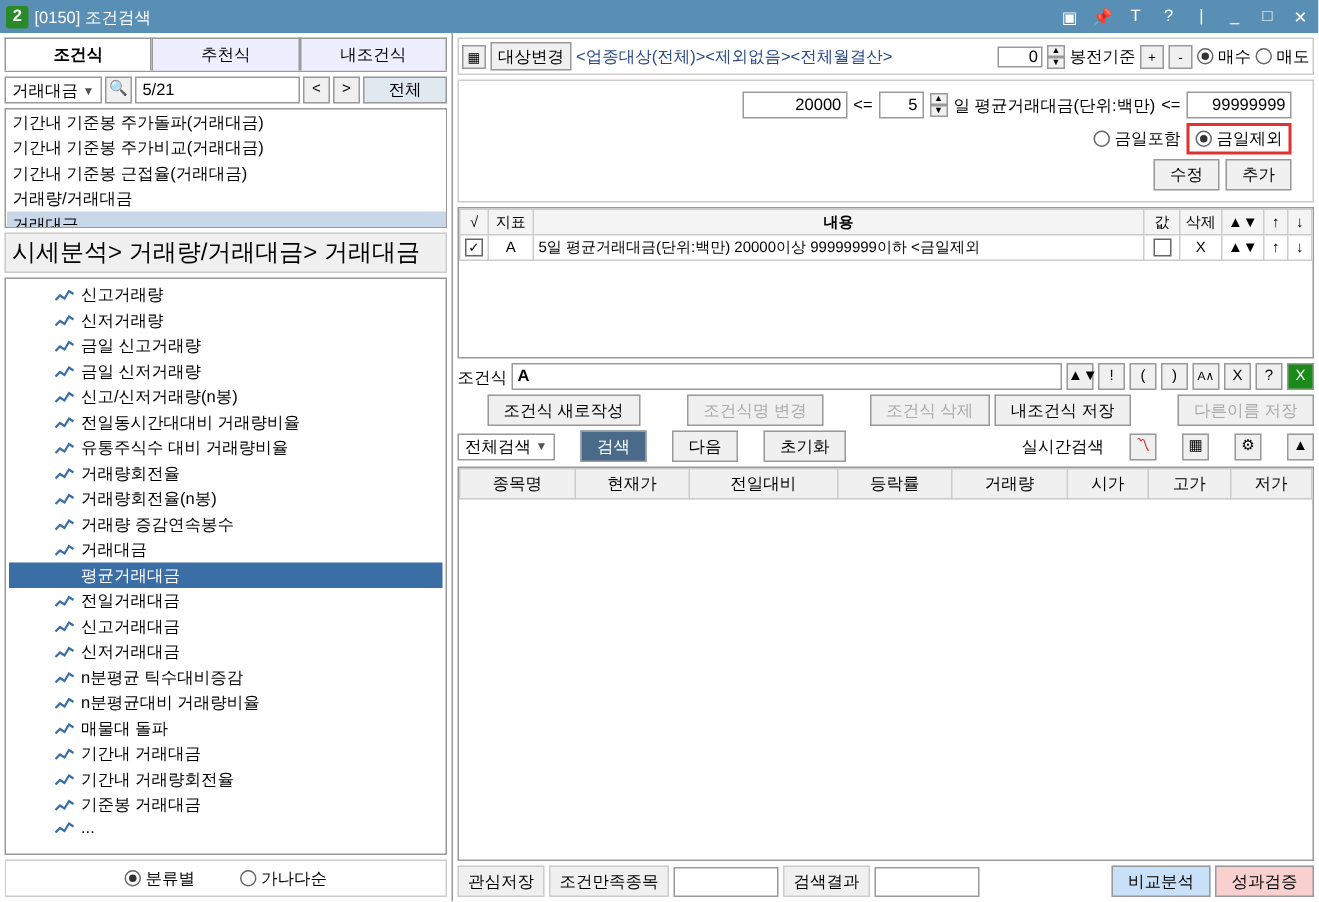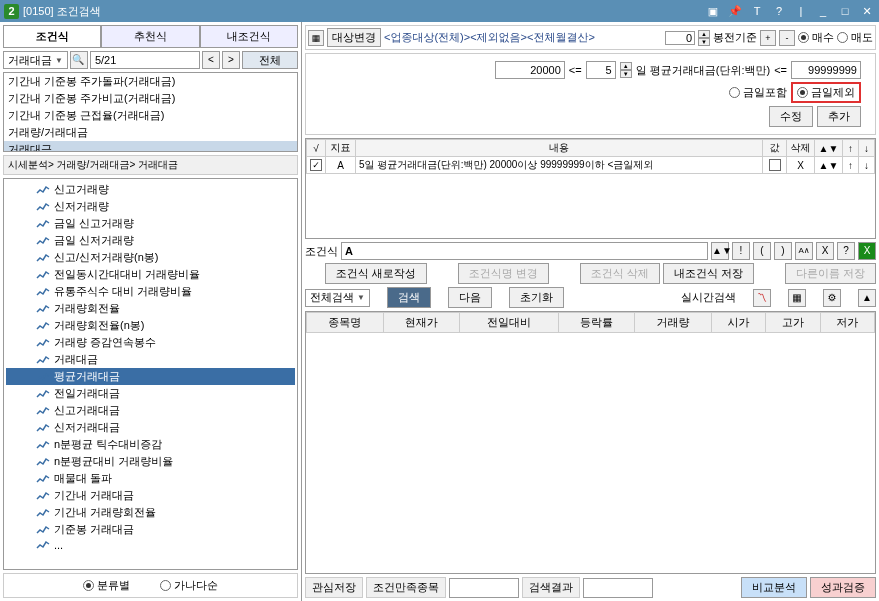--- a/index.html
+++ b/index.html
@@ -24,21 +24,21 @@
 .dropdown { border: 1px solid #999; padding: 1px 4px; display: flex; align-items: center; background: #fff; height: 18px; }
 .dropdown::after { content: "▼"; font-size: 8px; margin-left: 3px; color: #555; }
 .iconbtn { border: 1px solid #999; width: 18px; height: 18px; background: #f0f0f0; text-align: center; line-height: 16px; cursor: pointer; font-size: 10px; }
 .searchfield { flex: 1; border: 1px solid #999; height: 18px; padding: 0 4px; display: flex; align-items: center; }
 .allbtn { border: 1px solid #999; height: 18px; padding: 0 16px; background: #e0e8f0; cursor: pointer; line-height: 16px; }
 
 .catlist { border: 1px solid #999; height: 80px; overflow-y: auto; background: #fff; }
 .catlist .item { padding: 1px 4px; cursor: pointer; }
 .catlist .item.sel { background: #c8d8e8; }
 
-.breadcrumb { background: #f0f0f0; border: 1px solid #ccc; padding: 2px 4px; margin: 3px 0; font-size: 10px; }
+.breadcrumb { background: #f0f0f0; border: 1px solid #ccc; padding: 2px 4px; margin: 3px 0; font-size: 16px; }
 
 .tree { flex: 1; border: 1px solid #999; overflow-y: auto; background: #fff; padding: 2px; }
 .tree .node { display: flex; align-items: center; padding: 1px 0 1px 30px; cursor: pointer; white-space: nowrap; }
 .tree .node .ti { width: 14px; height: 10px; margin-right: 4px; }
 .tree .node.sel { background: #3a6ea5; color: #fff; }
 .ti svg { display: block; }
 
 .sortmodes { display: flex; justify-content: center; gap: 30px; padding: 4px; border: 1px solid #ccc; margin-top: 3px; }
 .radio { display: flex; align-items: center; gap: 3px; cursor: pointer; }
 .radio .dot { width: 11px; height: 11px; border: 1px solid #666; border-radius: 50%; display: flex; align-items: center; justify-content: center; }
@@ -376,21 +376,21 @@
         <span class="btn">추가</span>
       </div>
     </div>
 
     <div class="condtable">
       <table>
         <tbody>
             <tr id="condhead">
               <th style="width: 18px;">√</th>
               <th style="width: 30px;">지표</th>
-              <th style="width: auto;">내용</th>
+              <th style="width: auto; font-weight: bold;">내용</th>
               <th style="width: 24px;">값</th>
               <th style="width: 28px;">삭제</th>
               <th style="width: 28px;">▲▼</th>
               <th style="width: 16px;">↑</th>
               <th style="width: 16px;">↓</th>
             </tr>
         <tr>
           <td><span class="chk on"></span></td>
           <td>A</td>
           <td style="text-align:left">5일 평균거래대금(단위:백만) 20000이상 99999999이하 &lt;금일제외</td>

